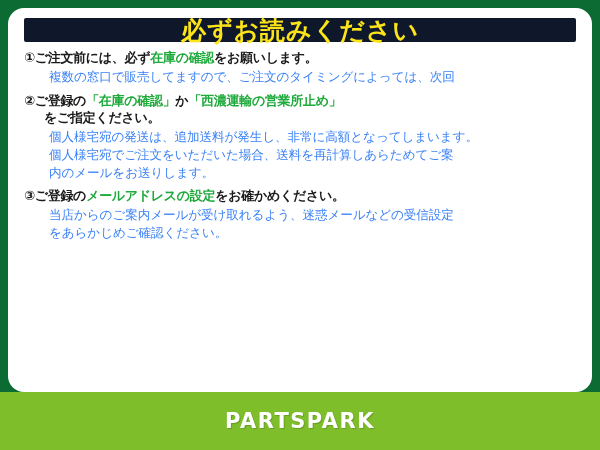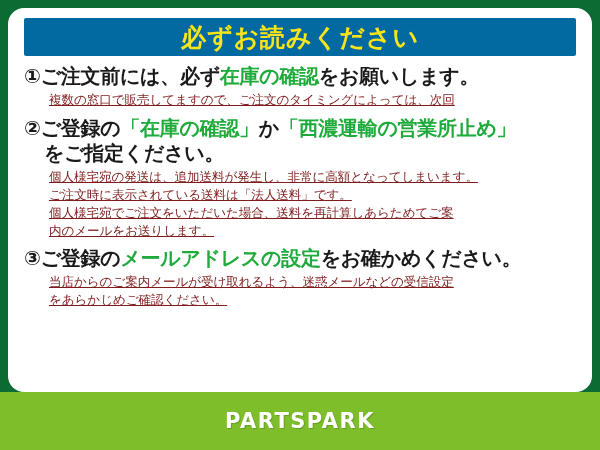--- a/index.html
+++ b/index.html
@@ -45,62 +45,61 @@
     bottom: 58px;
     background: #ffffff;
     border-radius: 16px;
     box-sizing: border-box;
     padding: 10px 16px 6px 16px;
     z-index: 2;
   }
 
   
   .header-banner {
-    background: #0369a1;
-    height: 38px;
+    background: #0f172a;
+    height: 24px;
     border-radius: 2px;
     display: flex;
     align-items: center;
     justify-content: center;
     margin-bottom: 8px;
   }
   .header-title {
     color: #fbe519;
     font-size: 25px;
     font-weight: bold;
     letter-spacing: 1px;
     line-height: 1;
   }
 
   
   .item {
     margin-bottom: 7px;
   }
   .item-heading {
-    font-size: 20px;
+    font-size: 13px;
     font-weight: bold;
     color: #1a1a1a;
     line-height: 1.26;
     letter-spacing: -0.3px;
     white-space: nowrap;
   }
   .item-heading .hl {
     color: #1faa3c;
   }
   .heading-line2 {
     padding-left: 20px;
   }
   .item-body {
     font-size: 12.6px;
-    color: #7f1d1d;
+    color: #3b82f6;
     line-height: 1.42;
     padding-left: 25px;
     padding-top: 2px;
     letter-spacing: -0.1px;
-    text-decoration: underline;
   }
   .item-body p {
     margin: 0;
   }
 
   #item-2 { margin-bottom: 6px; }
   #item-3 { margin-bottom: 8px; }
 
   
   .brand-wrap {
@@ -144,21 +143,20 @@
       </div>
     </div>
 
     <div class="item" id="item-2">
       <div class="item-heading">
         <span>②</span><span>ご登録の</span><span class="hl">「在庫の確認」</span><span>か</span><span class="hl">「西濃運輸の営業所止め」</span>
       </div>
       <div class="item-heading heading-line2">をご指定ください。</div>
       <div class="item-body">
         <p>個人様宅宛の発送は、追加送料が発生し、非常に高額となってしまいます。</p>
-        <p>ご注文時に表示されている送料は「法人送料」です。</p>
         <p>個人様宅宛でご注文をいただいた場合、送料を再計算しあらためてご案</p>
         <p>内のメールをお送りします。</p>
       </div>
     </div>
 
     <div class="item" id="item-3">
       <div class="item-heading">
         <span>③</span><span>ご登録の</span><span class="hl">メールアドレスの設定</span><span>をお確かめください。</span>
       </div>
       <div class="item-body">

